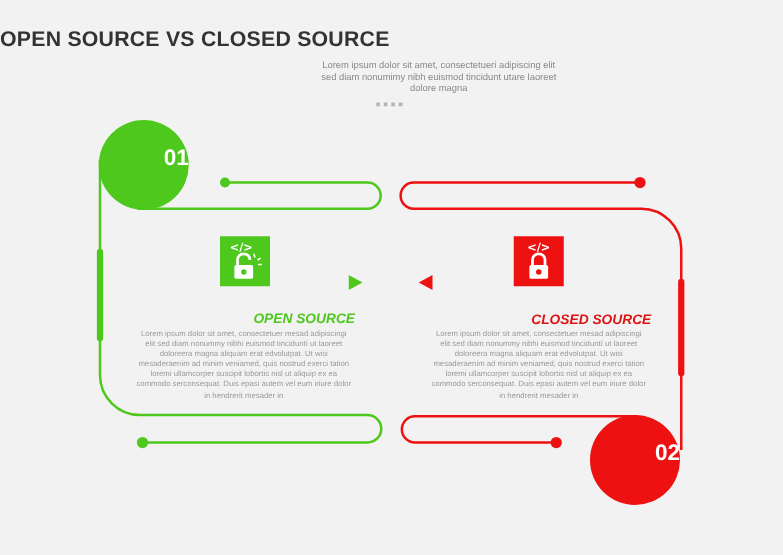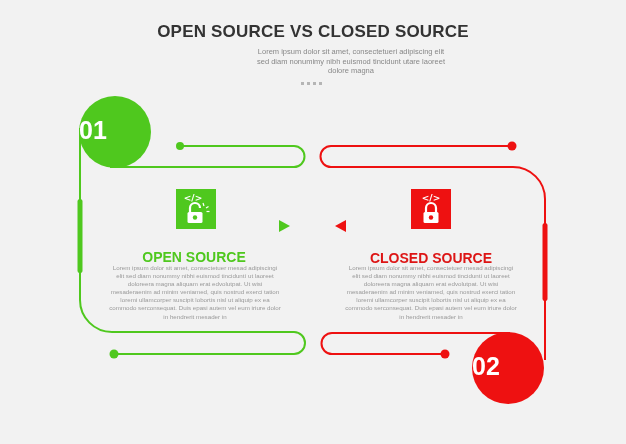--- a/index.html
+++ b/index.html
@@ -1,24 +1,24 @@
 <!DOCTYPE html>
 <html><head>
 <meta charset="utf-8">
 <style>
   html, body { margin:0; padding:0; }
   body { width:626px; height:444px; background:#f2f2f2; position:relative; overflow:hidden; font-family:"Liberation Sans", sans-serif; }
-  .title { position:absolute; left:0; width:626px; top:22px; text-align:center; font-size:17px; font-weight:bold; color:#333; letter-spacing:0.2px; }
+  .title { position:absolute; left:0; width:626px; top:22px; font-size:17px; font-weight:bold; color:#333; letter-spacing:0.2px; }
   .subtitle { position:absolute; left:213px; width:200px; top:47px; text-align:center; font-size:7.5px; line-height:9.6px; color:#888;margin-left:38px; }
   .dots { position:absolute; left:301px; top:82px; display:flex; gap:3px; }
   .dots span { width:3px; height:3px; background:#b5b5b5; display:block; }
   svg.lines { position:absolute; left:0; top:0; }
-  .num { position:absolute; color:#fff; font-weight:bold; font-size:25px; text-align:left; }
+  .num { position:absolute; color:#fff; font-weight:bold; font-size:18px; text-align:right; }
   .icon-box { position:absolute; width:40px; height:40px; }
-  .heading { position:absolute; font-weight:bold; font-size:14px; text-align:center; width:180px; }
+  .heading { position:absolute; font-weight:bold; font-size:11px; text-align:right; width:180px;font-style:italic; }
   .body { position:absolute; width:172px; font-size:6.2px; line-height:8.1px; color:#999; text-align:center; }
   .arrow { position:absolute; width:0; height:0; }
 </style>
 </head>
 <body>
 
 <div class="title">OPEN SOURCE VS CLOSED SOURCE</div>
 <div class="subtitle">Lorem ipsum dolor sit amet, consectetueri adipiscing elit sed diam nonumimy nibh euismod tincidunt utare laoreet dolore magna</div>
 <div class="dots">
   <span></span>

